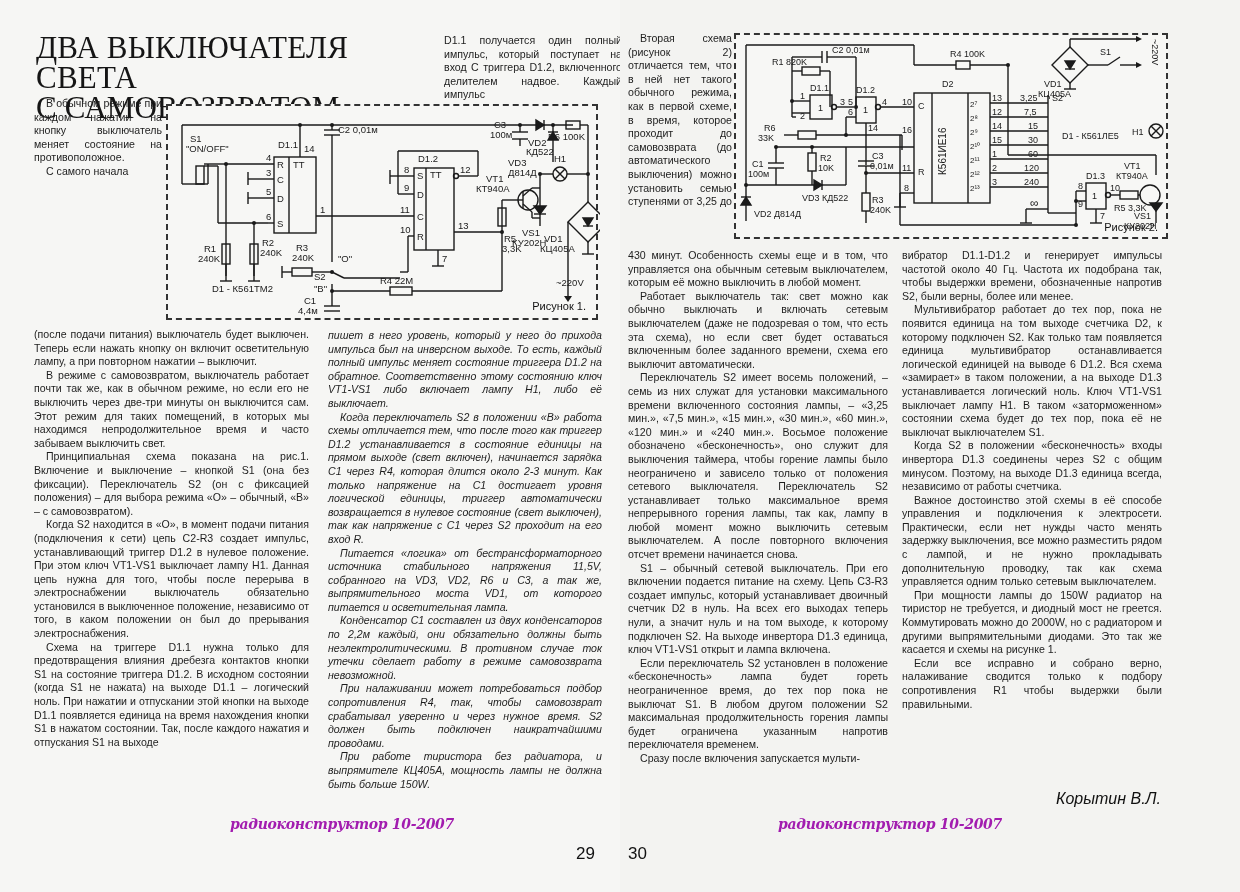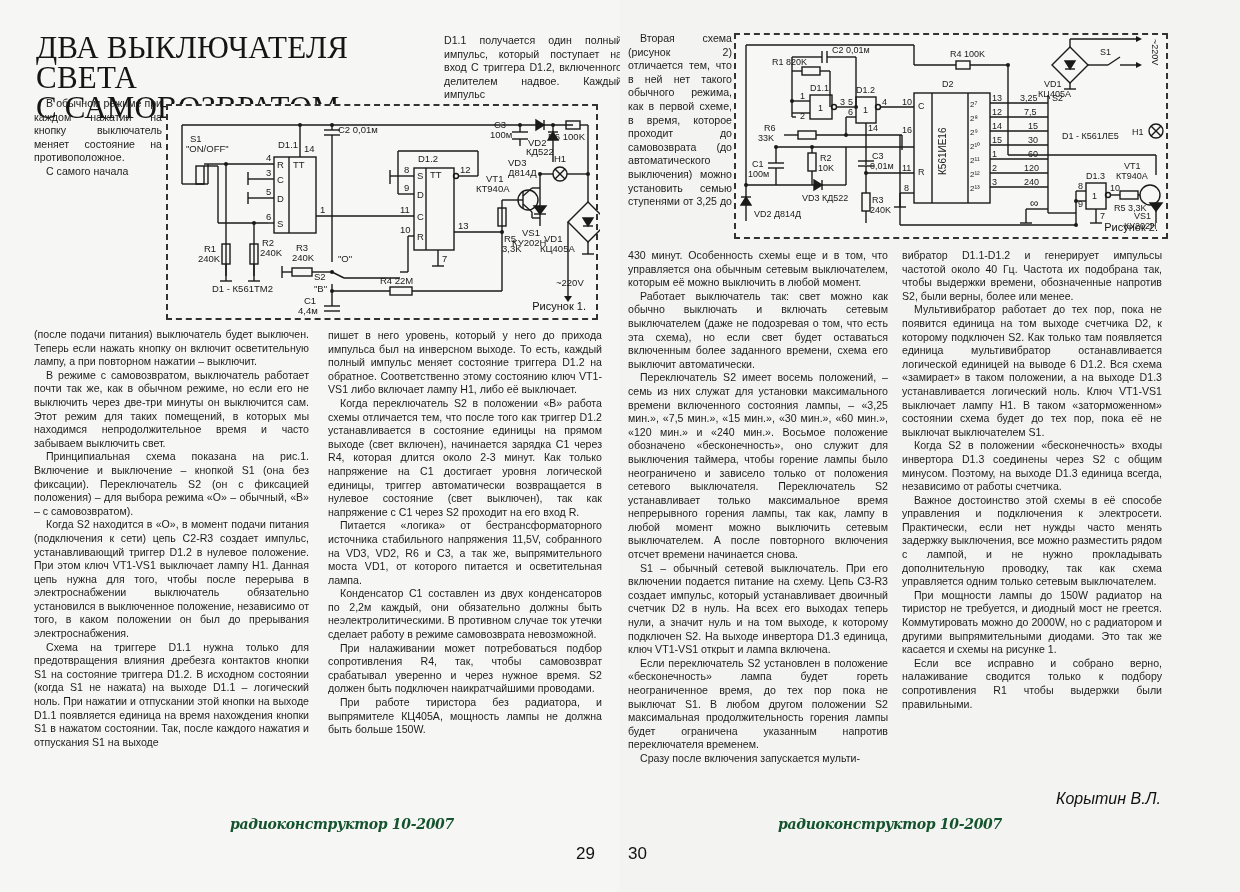--- a/index.html
+++ b/index.html
@@ -12,21 +12,21 @@
            font-size:31px; line-height:30px; color:#151515; letter-spacing:0.2px; }
   .col { position:absolute; font-size:10.6px; line-height:13.6px; text-align:justify; color:#1d1d1d; }
   .col p { margin:0; text-indent:12px; }
   .col p.cont { text-indent:0; }
   .narrow p { text-align:justify; }
   .fig { position:absolute; border:2px dashed #333; box-sizing:border-box; background:#f7f7f5; }
   .fig svg { position:absolute; left:0; top:0; }
   .fig text { font-family:"Liberation Sans", sans-serif; fill:#1a1a1a; }
   .fig-caption { position:absolute; font-size:11px; color:#111; }
   .footer-mag { position:absolute; top:816px; font-family:"DejaVu Serif", serif; font-style:italic; font-weight:bold;
-                font-size:14px; color:#14532d; letter-spacing:-0.3px; }
+                font-size:14px; color:#a21caf; letter-spacing:-0.3px; }
   .page-num { position:absolute; top:812px; font-size:17px; color:#111;margin-top:32px; }
   .author { position:absolute; font-style:italic; font-size:16px; color:#111; }
 </style>
 </head>
 <body>
 
 <div id="page-left" class="page">
   <div class="title">
     <div>ДВА ВЫКЛЮЧАТЕЛЯ СВЕТА</div>
     <div>С САМОВОЗВРАТОМ</div>
@@ -42,21 +42,21 @@
     <p>В режиме с самовозвратом, выключатель работает почти так же, как в обычном режиме, но если его не выключить через две-три минуты он выключится сам. Этот режим для таких помещений, в которых мы находимся непродолжительное время и часто забываем выключить свет.</p>
     <p>Принципиальная схема показана на рис.1. Включение и выключение – кнопкой S1 (она без фиксации). Переключатель S2 (он с фиксацией положения) – для выбора режима «О» – обычный, «В» – с самовозвратом).</p>
     <p>Когда S2 находится в «О», в момент подачи питания (подключения к сети) цепь C2-R3 создает импульс, устанавливающий триггер D1.2 в нулевое положение. При этом ключ VT1-VS1 выключает лампу H1. Данная цепь нужна для того, чтобы после перерыва в электроснабжении выключатель обязательно установился в выключенное положение, независимо от того, в каком положении он был до прерывания электроснабжения.</p>
     <p>Схема на триггере D1.1 нужна только для предотвращения влияния дребезга контактов кнопки S1 на состояние триггера D1.2. В исходном состоянии (когда S1 не нажата) на выходе D1.1 – логический ноль. При нажатии и отпускании этой кнопки на выходе D1.1 появляется единица на время нахождения кнопки S1 в нажатом состоянии. Так, после каждого нажатия и отпускания S1 на выходе</p>
   </div>
 
   <div class="col" style="left:444px; top:34px; width:178px;">
     <p class="cont">D1.1 получается один полный импульс, который поступает на вход С триггера D1.2, включенного делителем надвое. Каждый импульс</p>
   </div>
 
-  <div class="col" style="left:328px; top:329px; width:274px;">
+  <div class="col" style="left:328px; top:329px; width:274px;font-style:italic;">
     <p class="cont">пишет в него уровень, который у него до прихода импульса был на инверсном выходе. То есть, каждый полный импульс меняет состояние триггера D1.2 на обратное. Соответственно этому состоянию ключ VT1-VS1 либо включает лампу H1, либо её выключает.</p>
     <p>Когда переключатель S2 в положении «В» работа схемы отличается тем, что после того как триггер D1.2 устанавливается в состояние единицы на прямом выходе (свет включен), начинается зарядка C1 через R4, которая длится около 2-3 минут. Как только напряжение на C1 достигает уровня логической единицы, триггер автоматически возвращается в нулевое состояние (свет выключен), так как напряжение с C1 через S2 проходит на его вход R.</p>
     <p>Питается «логика» от бестрансформаторного источника стабильного напряжения 11,5V, собранного на VD3, VD2, R6 и C3, а так же, выпрямительного моста VD1, от которого питается и осветительная лампа.</p>
     <p>Конденсатор C1 составлен из двух конденсаторов по 2,2м каждый, они обязательно должны быть неэлектролитическими. В противном случае ток утечки сделает работу в режиме самовозврата невозможной.</p>
     <p>При налаживании может потребоваться подбор сопротивления R4, так, чтобы самовозврат срабатывал уверенно и через нужное время. S2 должен быть подключен наикратчайшими проводами.</p>
     <p>При работе тиристора без радиатора, и выпрямителе КЦ405А, мощность лампы не должна быть больше 150W.</p>
   </div>
 
   <div class="fig" style="left:166px; top:104px; width:432px; height:216px;">
     <svg width="432" height="216" viewBox="0 0 432 216">

